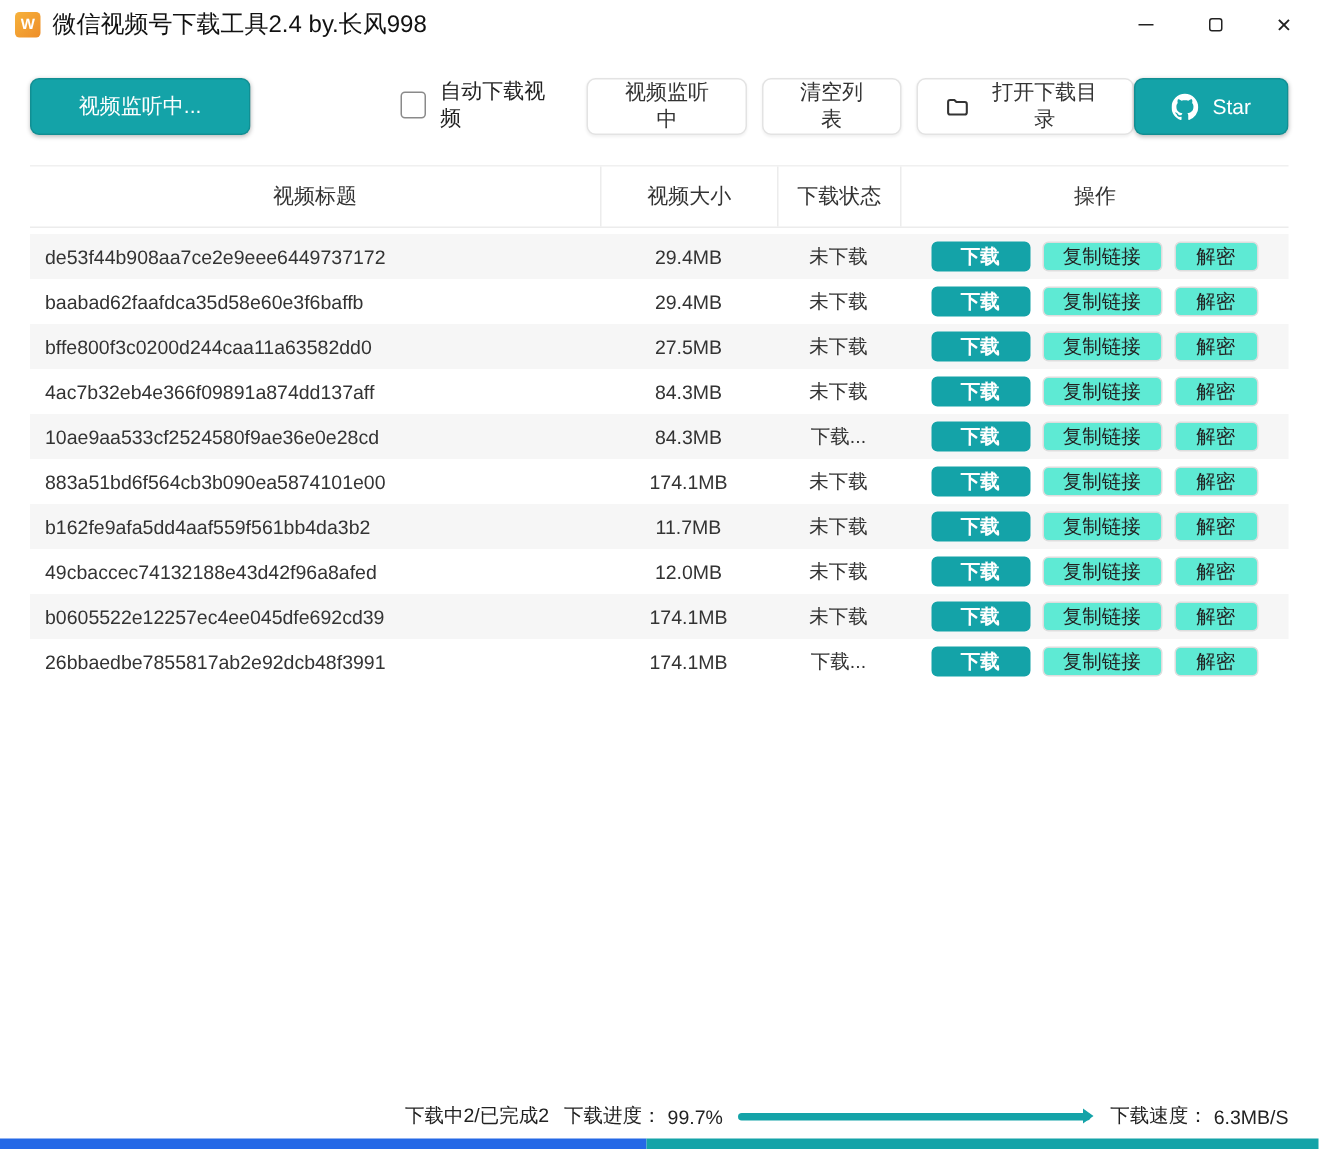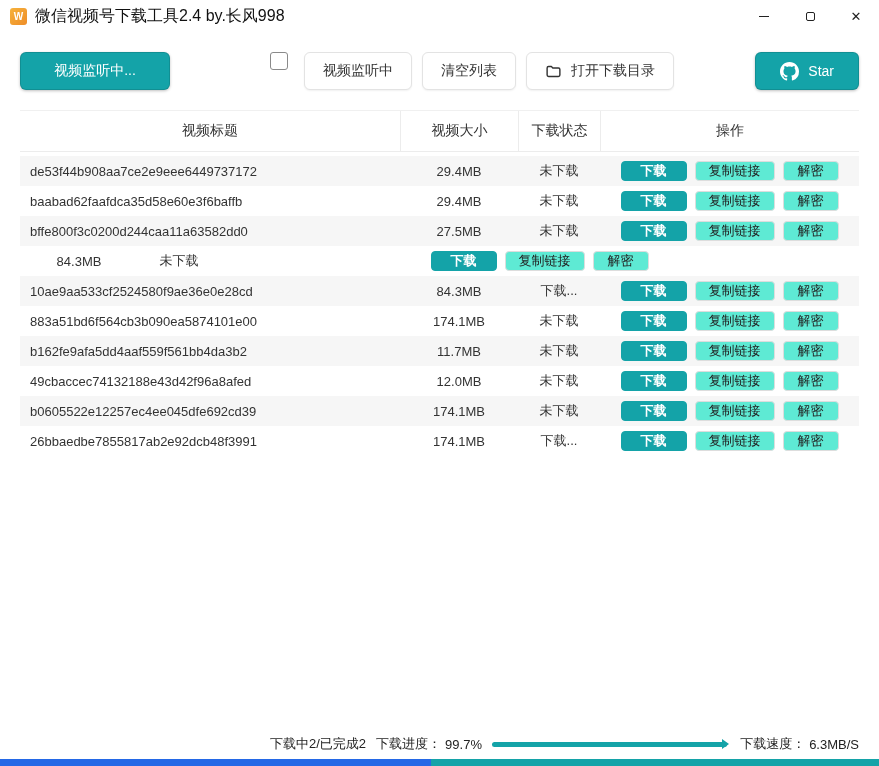--- a/index.html
+++ b/index.html
@@ -110,20 +110,21 @@
         <span>✕</span>
       </button>
     </div>
   </div>
 
   <div class="toolbar">
     <button class="btn btn-teal monitor-btn">视频监听中...</button>
 
     <label class="checkbox-wrap">
       <span class="checkbox-box"></span>
+      <span>自动下载视频</span>
     </label>
 
     <button class="btn btn-white title-display-btn">视频监听中</button>
 
     <button class="btn btn-white">清空列表</button>
 
     <button class="btn btn-white open-dir-btn">
       <svg class="icon-svg" viewBox="0 0 24 24" width="17" height="17" fill="none" stroke="#333" stroke-width="2" stroke-linejoin="round" stroke-linecap="round">
         <path d="M3 7a2 2 0 0 1 2-2h4l2 2h8a2 2 0 0 1 2 2v8a2 2 0 0 1-2 2H5a2 2 0 0 1-2-2z"></path>
       </svg>
@@ -173,20 +174,21 @@
     <div class="td col-size">27.5MB</div>
     <div class="td col-status">未下载</div>
     <div class="td col-actions">
       <button class="btn-sm teal">下载</button>
       <button class="btn-sm white copy">复制链接</button>
       <button class="btn-sm white decrypt">解密</button>
     </div>
   </div>
 
   <div class="tr">
+    <div class="td col-title">4ac7b32eb4e366f09891a874dd137aff</div>
     <div class="td col-size">84.3MB</div>
     <div class="td col-status">未下载</div>
     <div class="td col-actions">
       <button class="btn-sm teal">下载</button>
       <button class="btn-sm white copy">复制链接</button>
       <button class="btn-sm white decrypt">解密</button>
     </div>
   </div>
 
   <div class="tr">

